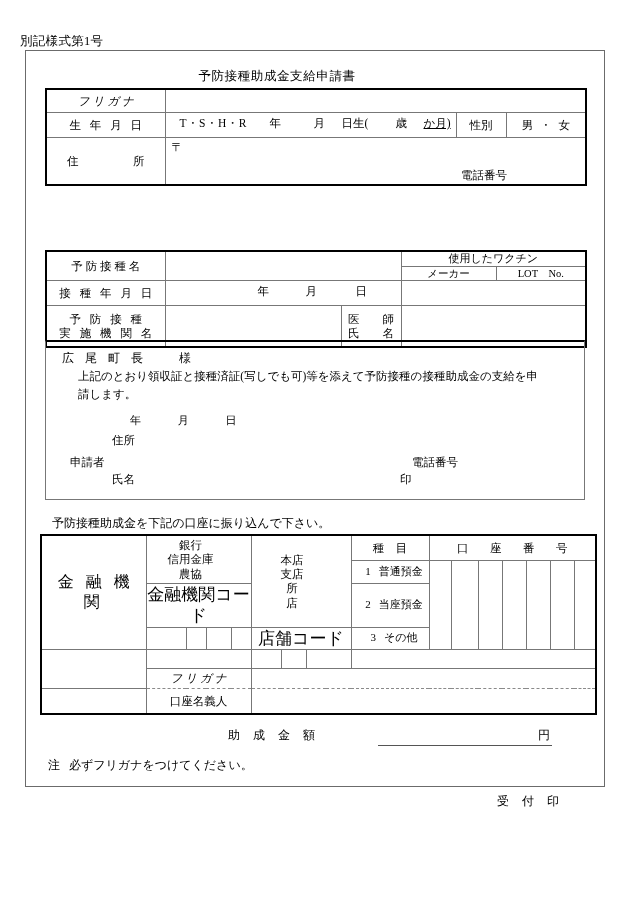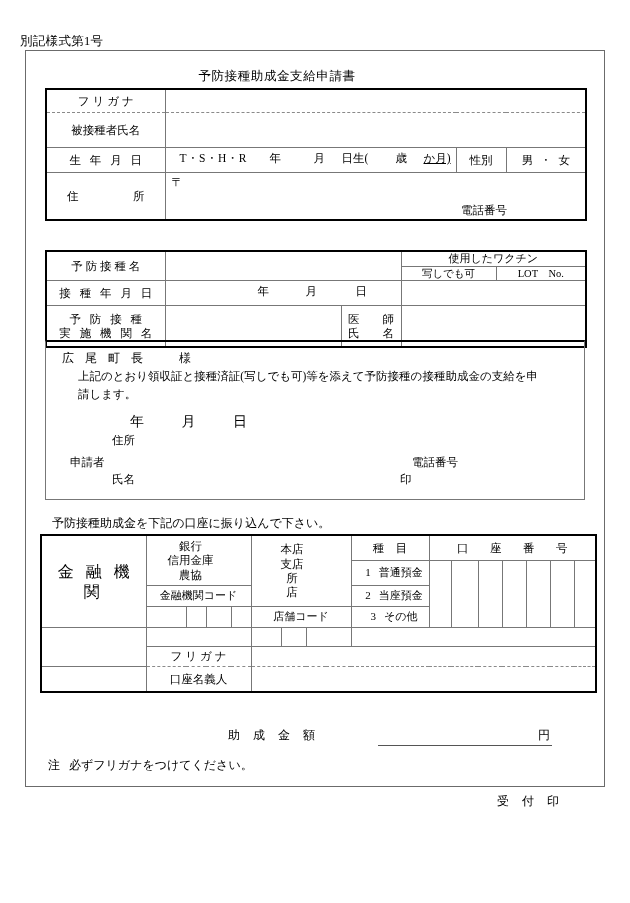--- a/index.html
+++ b/index.html
@@ -54,21 +54,21 @@
     vertical-align: middle;
     text-align: center;
     line-height: 1.25;
   }
   .outer-thick { border: 2px solid #000000; }
 
   .sp1 { letter-spacing: 5px; text-indent: 5px; }
   .sp2 { letter-spacing: 3px; text-indent: 3px; }
   .sp-mid { letter-spacing: 2px; text-indent: 2px; }
 
-  .dashed-bottom { border-bottom: 1px dashed #8a8a8a !important; }
+  .dashed-bottom { border-bottom: 1px dashed #8a8a8a !important; font-style: italic; }
   .no-top { border-top: none !important; }
 
   
   #main-table {
     left: 45px; top: 88px;
     width: 540px;
   }
 
   .cell-furigana { height: 22px; }
   .cell-name { height: 34px; }
@@ -117,21 +117,21 @@
     letter-spacing: 4px;
   }
   #stmt-body {
     left: 78px; top: 368px;
     width: 470px;
     font-size: 11.5px;
     line-height: 1.55;
   }
   #stmt-date {
     left: 130px; top: 413px;
-    font-size: 14px;
+    font-size: 11px;
   }
   #stmt-date span { margin-right: 34px; }
   #stmt-applicant {
     left: 70px; top: 455px;
     font-size: 11.5px;
   }
   #stmt-addr-label  { left: 112px; top: 433px; font-size: 11.5px; }
   #stmt-name-label  { left: 112px; top: 472px; font-size: 11.5px; }
   #stmt-tel-label   { left: 412px; top: 455px; font-size: 11.5px; }
   #stmt-seal-label  { left: 400px; top: 472px; font-size: 11.5px; }
@@ -145,21 +145,21 @@
   
   #bank-table {
     left: 40px; top: 534px;
     width: 555px;
   }
   .bk-inst { font-size: 16px; letter-spacing: 4px; text-indent: 4px; }
   .bank-type-cell { text-align: right; padding-right: 16px !important; line-height: 1.45; }
   .branch-type-cell { text-align: right; padding-right: 18px !important; line-height: 1.45; }
   .deposit-cell { text-align: left; padding-left: 8px !important; font-size: 11px; }
   .deposit-cell .num { margin-right: 8px; }
-  .code-label { font-size: 11px; }
+  .code-label { font-size: 17px; }
   .acct-head { letter-spacing: 5px; text-indent: 5px; }
 
   .dotted-left { border-left: 1px dashed #9a9a9a !important; }
 
   
   #amount-label {
     left: 228px; top: 727px;
     font-size: 12px;
     letter-spacing: 5px;
   }
@@ -197,24 +197,20 @@
   <colgroup>
     <col style="width:119px">
     <col style="width:291px">
     <col style="width:50px">
     <col style="width:80px">
   </colgroup>
   <tbody>
     <tr>
       <td class="cell-furigana dashed-bottom sp2">フリガナ</td>
       <td class="cell-furigana dashed-bottom" colspan="3"></td>
-    </tr>
-    <tr>
-      <td class="cell-name no-top">被接種者氏名</td>
-      <td class="cell-name no-top" colspan="3"></td>
     </tr>
     <tr>
       <td class="cell-dob sp2">生 年 月 日</td>
       <td class="cell-dob">
         <div class="dob-inner">
           <span class="dob-era">T・S・H・R</span>
           <span class="dob-y">年</span>
           <span class="dob-m">月</span>
           <span class="dob-d">日生(</span>
           <span class="dob-age">歳</span>
@@ -244,21 +240,21 @@
     <col style="width:95px">
     <col style="width:90px">
   </colgroup>
   <tbody>
     <tr>
       <td class="vx-row1" rowspan="2" style="height:26px">予 防 接 種 名</td>
       <td class="vx-row1" rowspan="2" colspan="2"></td>
       <td class="vac-head" colspan="2">使用したワクチン</td>
     </tr>
     <tr>
-      <td class="vac-sub">写しでも可</td>
+      <td class="vac-sub">メーカー</td>
       <td class="vac-sub">LOT　No.</td>
     </tr>
     <tr>
       <td class="vx-row2 sp2">接 種 年 月 日</td>
       <td class="vx-row2" colspan="2">
         <div class="date-inner">
           <span class="date-y">年</span>
           <span class="date-m">月</span>
           <span class="date-d">日</span>
         </div>

